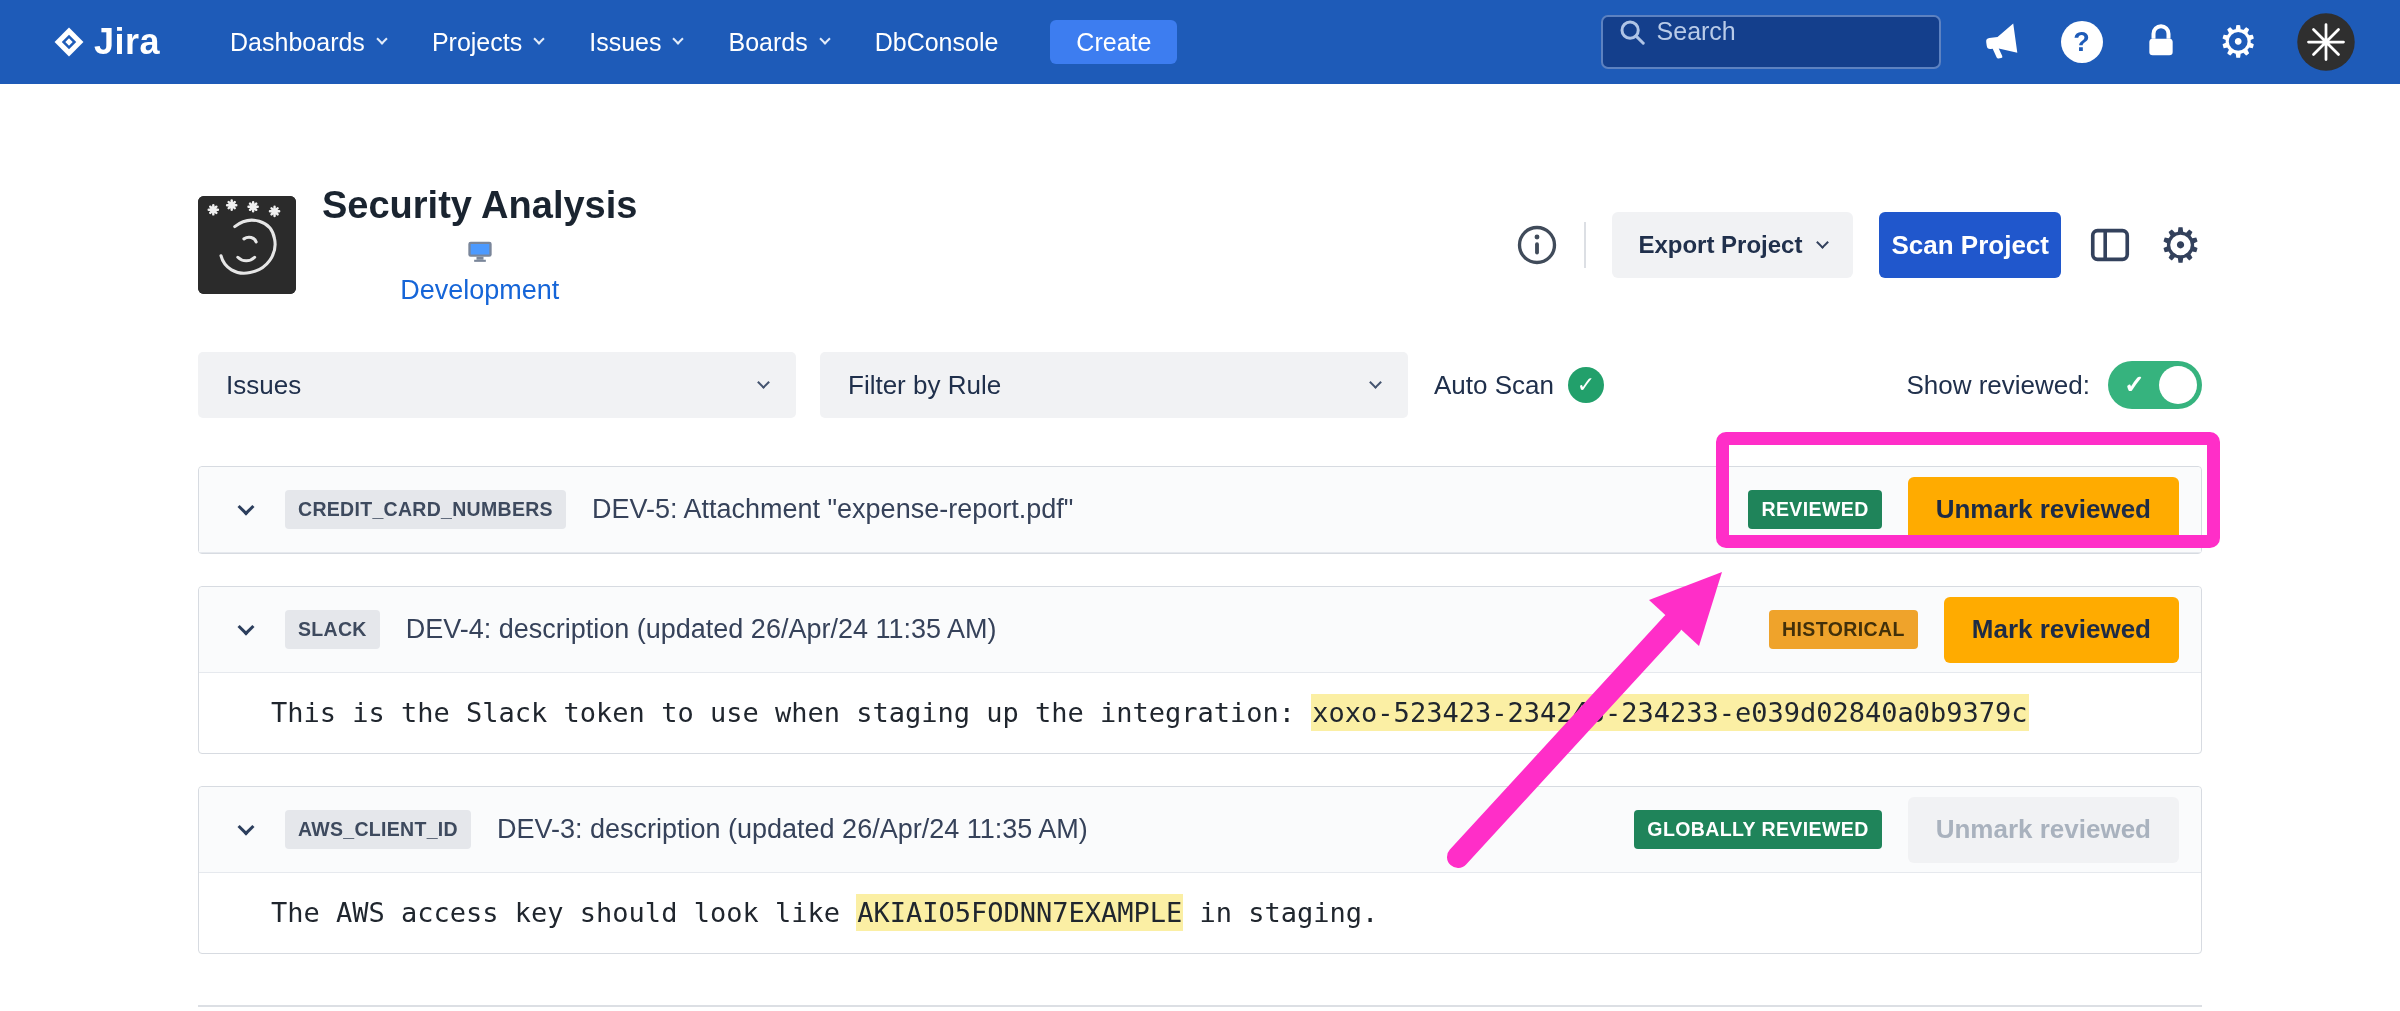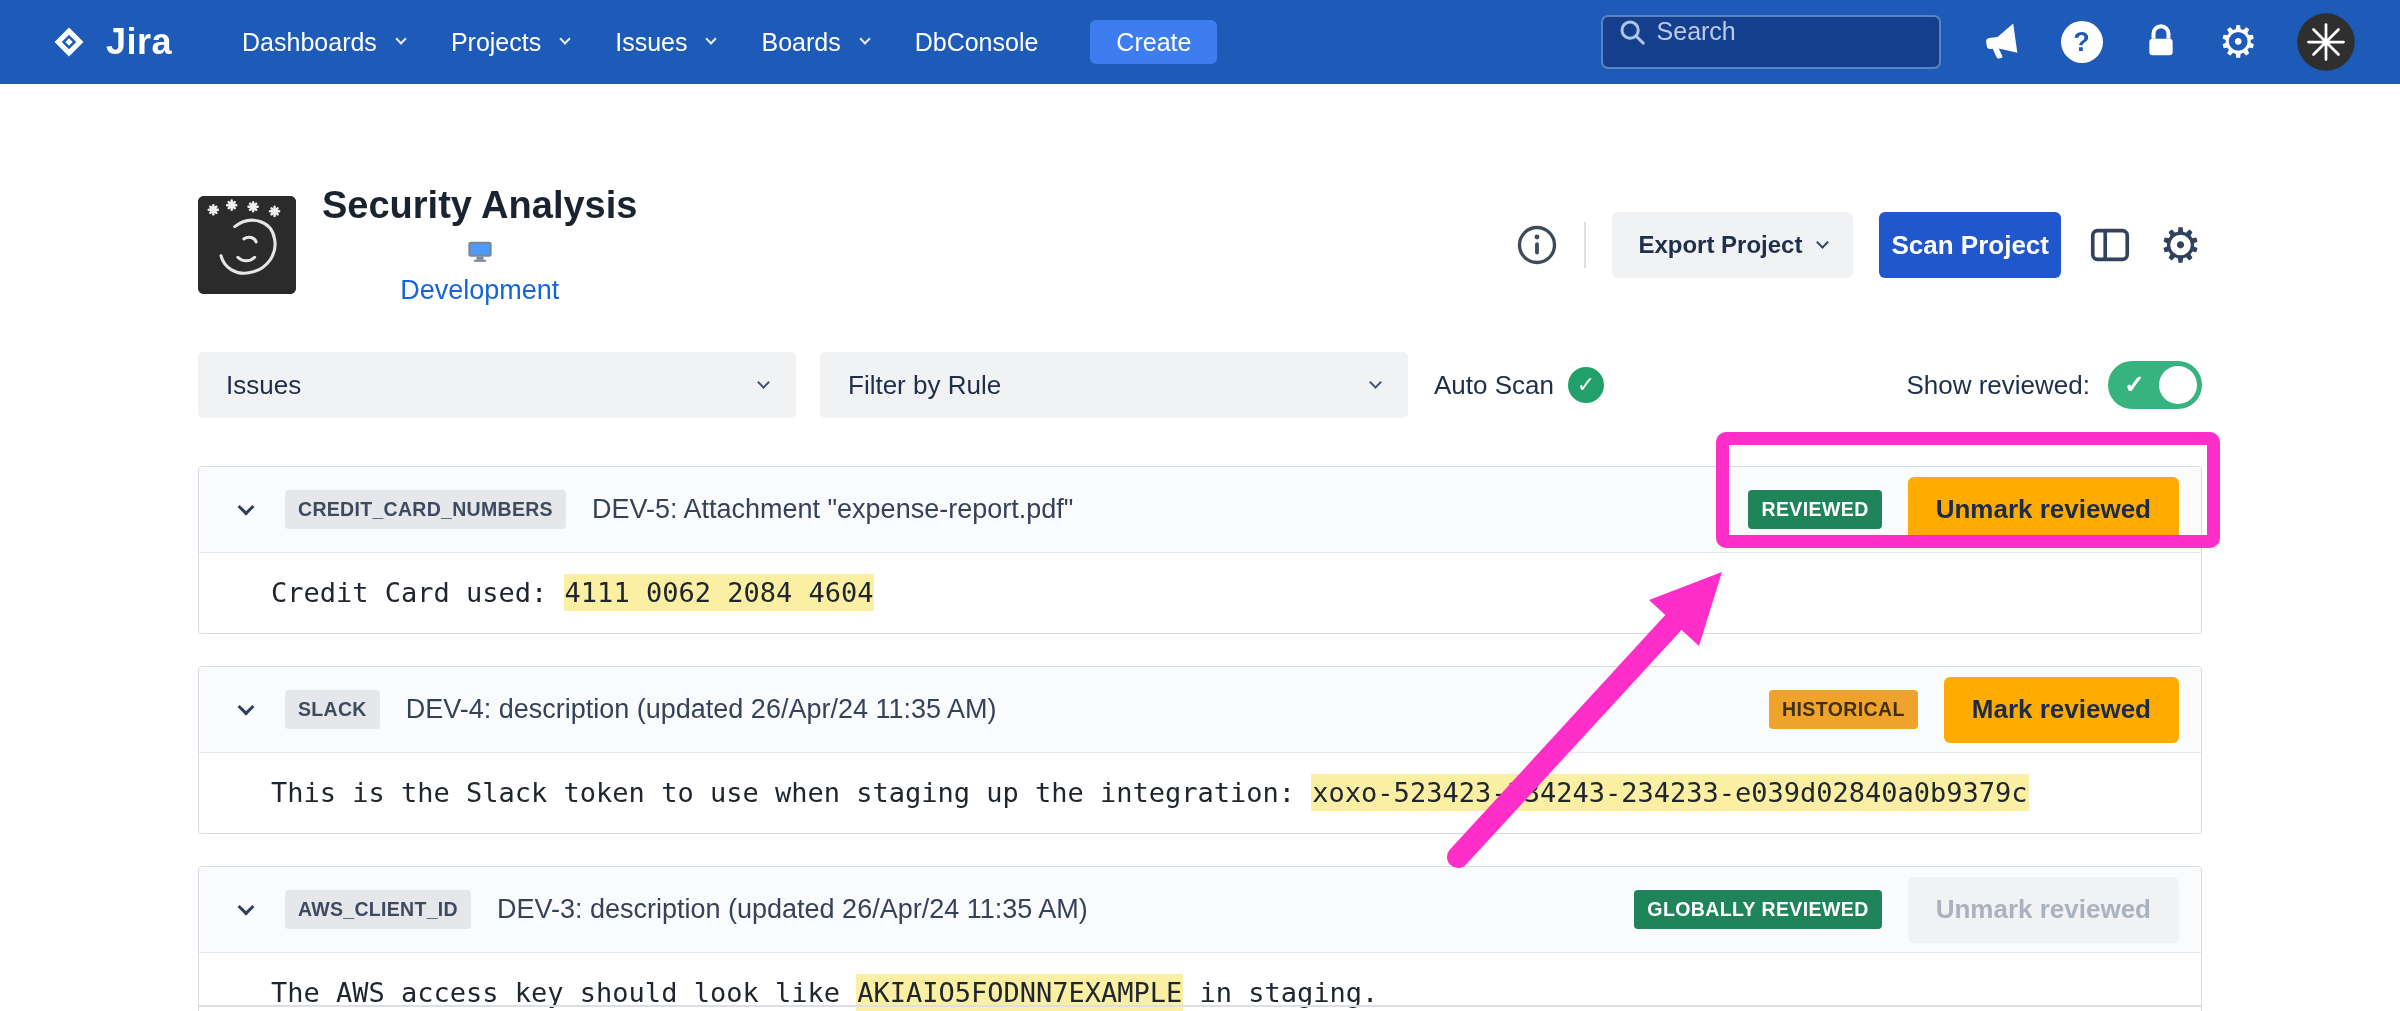--- a/index.html
+++ b/index.html
@@ -2,24 +2,24 @@
 <html><head>
 <meta charset="utf-8">
 <style>
   * { box-sizing: border-box; margin: 0; padding: 0; }
   html, body { width: 2400px; height: 1011px; overflow: hidden; }
   body { font-family: "Liberation Sans", "DejaVu Sans", sans-serif; background: #fff; }
   .page { position: relative; width: 2400px; height: 1011px; overflow: hidden; background: #fff; }
 
   
   .nav { height: 84px; background: #1E5BB8; display: flex; align-items: center; padding: 0 44px 0 48px; }
-  .brand { display: flex; align-items: center; gap: 16px; margin-right: 70px; color: #fff; cursor: pointer; }
+  .brand { display: flex; align-items: center; gap: 4px; margin-right: 70px; color: #fff; cursor: pointer; }
   .brand-text { font-size: 36px; font-weight: 600; letter-spacing: .5px; }
   .nav-items { display: flex; align-items: center; gap: 46px; margin-right: 52px; }
-  .nav-item { display: flex; align-items: center; gap: 20px; color: #fff; font-size: 25px; font-weight: 500; cursor: pointer; white-space: nowrap; }
+  .nav-item { display: flex; align-items: center; gap: 13px; color: #fff; font-size: 25px; font-weight: 500; cursor: pointer; white-space: nowrap; }
   .chev { display: inline-block; width: 9px; height: 9px; border-right: 2.6px solid currentColor; border-bottom: 2.6px solid currentColor; transform: rotate(45deg); margin-top: -6px; }
   .nav-item .chev { width: 8px; height: 8px; border-width: 2.4px; color: #E3ECFA; }
   .create-btn { background: #3D7DF0; color: #fff; font-size: 25px; font-weight: 500; border: none; border-radius: 6px; height: 44px; padding: 5px 26px; cursor: pointer; font-family: inherit; }
   .nav-spacer { flex: 1; }
   .search-box { width: 340px; height: 54px; background: #143F8C; border: 2px solid #5D82C1; border-radius: 7px; display: flex; align-items: flex-start; padding: 0 14px; gap: 10px; margin-right: 38px; cursor: text; }
   .search-box input { flex: 1; min-width: 0; background: transparent; border: none; outline: none; color: #E3ECFA; font-size: 25px; font-family: inherit; }
   .search-box input::placeholder { color: #B9CBE8; }
   .nav-icons { display: flex; align-items: center; gap: 38px; }
   .icon-btn { background: none; border: none; cursor: pointer; display: flex; align-items: center; justify-content: center; padding: 0; }
   .gear-glyph { font-size: 44px; color: #fff; line-height: 1; font-family: "DejaVu Sans", sans-serif; }
@@ -239,23 +239,20 @@
           <button class="expander">
               <span class="chev"></span>
             </button>
           <span class="rule-badge">CREDIT_CARD_NUMBERS</span>
           <span class="card-title">DEV-5: Attachment "expense-report.pdf"</span>
           <div class="card-right">
             <span class="status-badge status-green">REVIEWED</span>
             <button class="btn btn-amber">Unmark reviewed</button>
           </div>
         </div>
-        <div class="card-body">
-          <span>Credit Card used: </span><span class="hl">4111 0062 2084 4604</span><span></span>
-        </div>
       </section>
 
       <section class="card">
         <div class="card-header">
           <button class="expander">
               <span class="chev"></span>
             </button>
           <span class="rule-badge">SLACK</span>
           <span class="card-title">DEV-4: description (updated 26/Apr/24 11:35 AM)</span>
           <div class="card-right">

